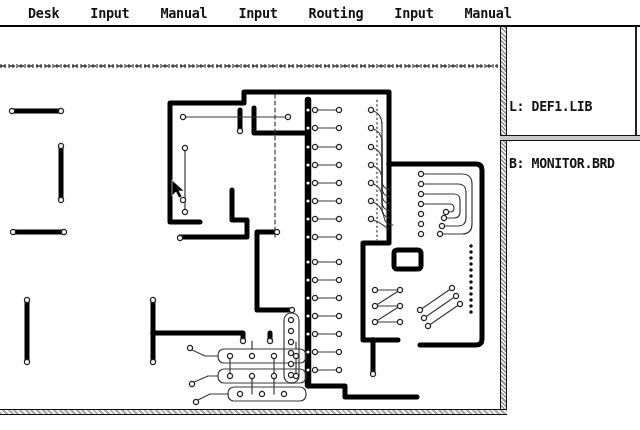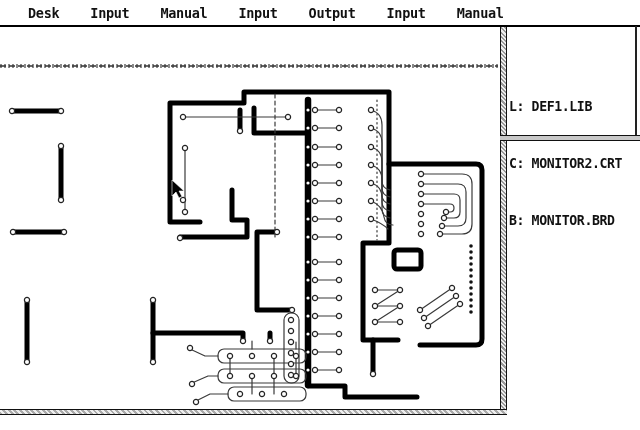--- a/index.html
+++ b/index.html
@@ -53,21 +53,21 @@
 </head>
 <body>
 
 <div class="screen">
 
   <div class="menubar">
     <span class="mitem">Desk</span>
     <span class="mitem">Input</span>
     <span class="mitem">Manual</span>
     <span class="mitem">Input</span>
-    <span class="mitem">Output</span>
+    <span class="mitem">Routing</span>
     <span class="mitem">Input</span>
     <span class="mitem">Manual</span>
   </div>
   <div class="menu-sep"></div>
 
   <svg class="pcb" width="507" height="389" viewBox="0 26 507 389">
 
     <defs>
       <circle id="pd" r="2.6" class="pad"></circle>
       <circle id="bp" r="1.6" class="barpad"></circle>
@@ -284,19 +284,18 @@
     <g>
       <polygon points="172,180 172,196 176,192 179,198 182,196.5 179,191 184,191" fill="#000" stroke="#fff" stroke-width="0.6"></polygon>
     </g>
   </svg>
 
   <div class="divider-v"></div>
   <div class="border-bottom"></div>
 
   <div class="status-box">
     <div>L: DEF1.LIB</div>
-    <div>C: MONITOR2.CRT</div>
     <div>B: MONITOR.BRD</div>
   </div>
   <div class="status-right-edge"></div>
   <div class="status-sep"></div>
 
 </div>
 
 </body></html>

